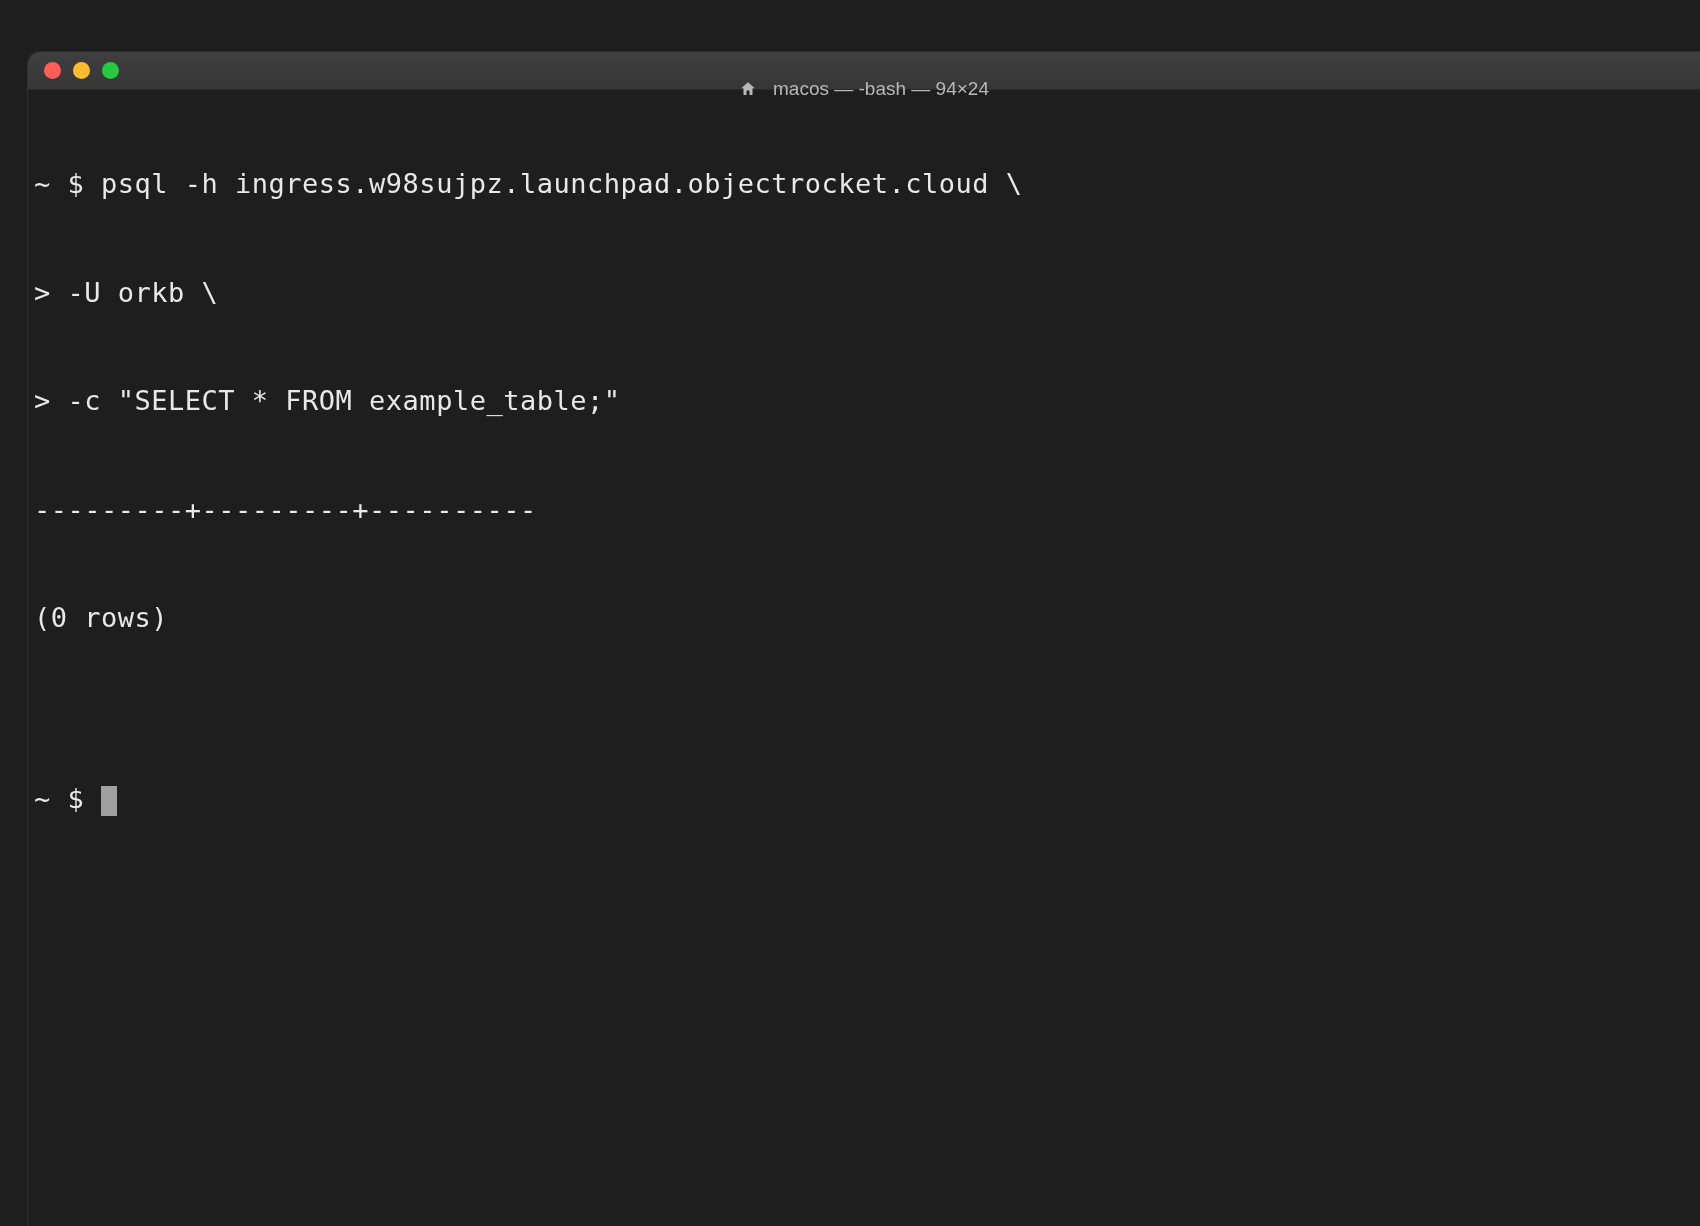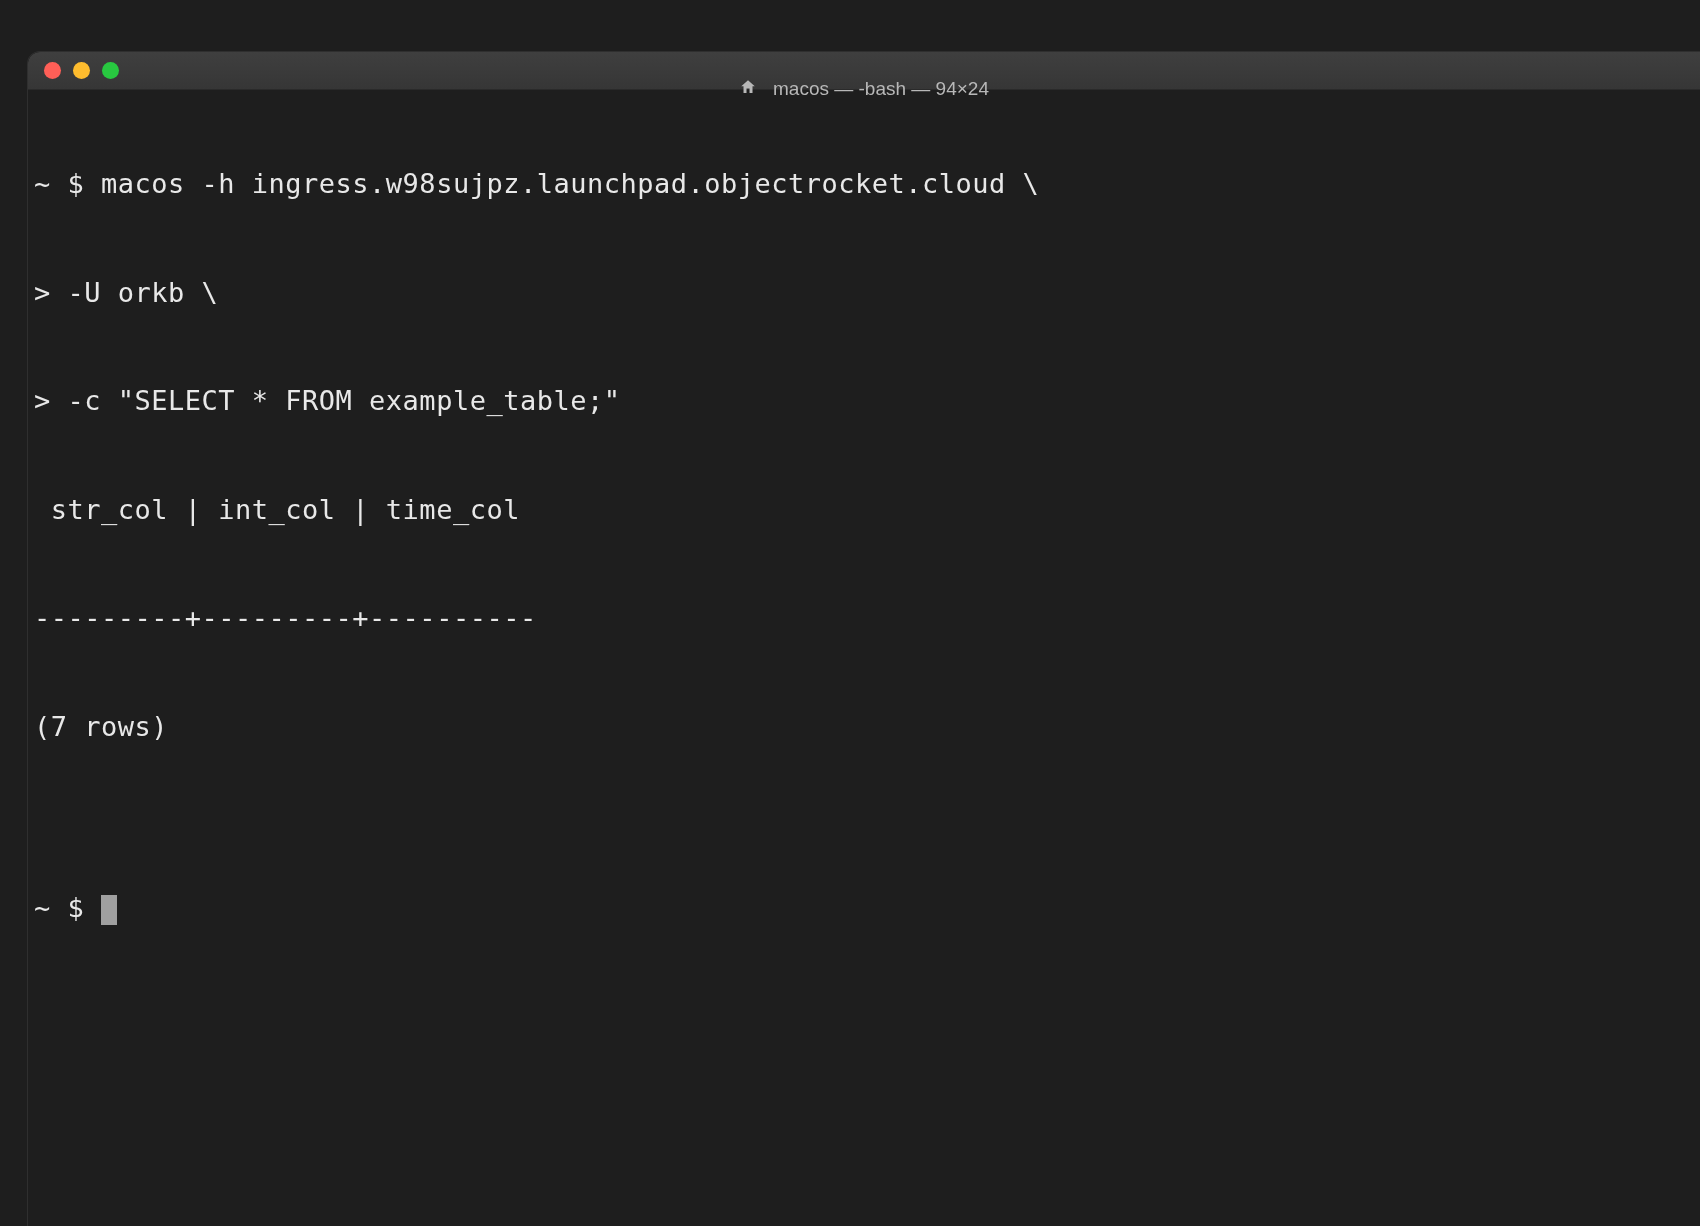--- a/index.html
+++ b/index.html
@@ -49,20 +49,21 @@
     .traffic-close { background: #ff5f57; }
     .traffic-min { background: #febc2e; }
     .traffic-max { background: #28c840; }
     .title-text {
       position: absolute;
       left: 50%;
       transform: translateX(-50%);
       color: #b8b8b8;
       font-size: 19px;
       display: flex;
+      align-items: center;
       gap: 16px;
       margin-top: 37px;
     }
     .home-icon {
       width: 18px;
       height: 18px;
       display: inline-block;
     }
     .terminal-body {
       padding: 4px 6px;
@@ -98,22 +99,21 @@
     <div class="title-text">
       <span class="home-icon">
         <svg viewBox="0 0 24 24" width="18" height="18" fill="#b8b8b8">
           <path d="M12 3l9 8h-3v9h-4v-6h-4v6H6v-9H3l9-8z"></path>
         </svg>
       </span>
       <span>macos — -bash — 94×24</span>
     </div>
   </div>
   <div class="terminal-body">
-    <span class="terminal-line">~ $ macos -h ingress.w98sujpz.launchpad.objectrocket.cloud \</span>
+    <span class="terminal-line">~ $ psql -h ingress.w98sujpz.launchpad.objectrocket.cloud \</span>
     <span class="terminal-line">&gt; -U orkb \</span>
     <span class="terminal-line">&gt; -c "SELECT * FROM example_table;"</span>
-    <span class="terminal-line"> str_col | int_col | time_col</span>
     <span class="terminal-line">---------+---------+----------</span>
-    <span class="terminal-line">(7 rows)</span>
+    <span class="terminal-line">(0 rows)</span>
     <span class="terminal-line"></span>
     <span class="terminal-line"><span>~ $ </span><span class="cursor"></span></span>
   </div>
 </div>
 
 </body></html>

